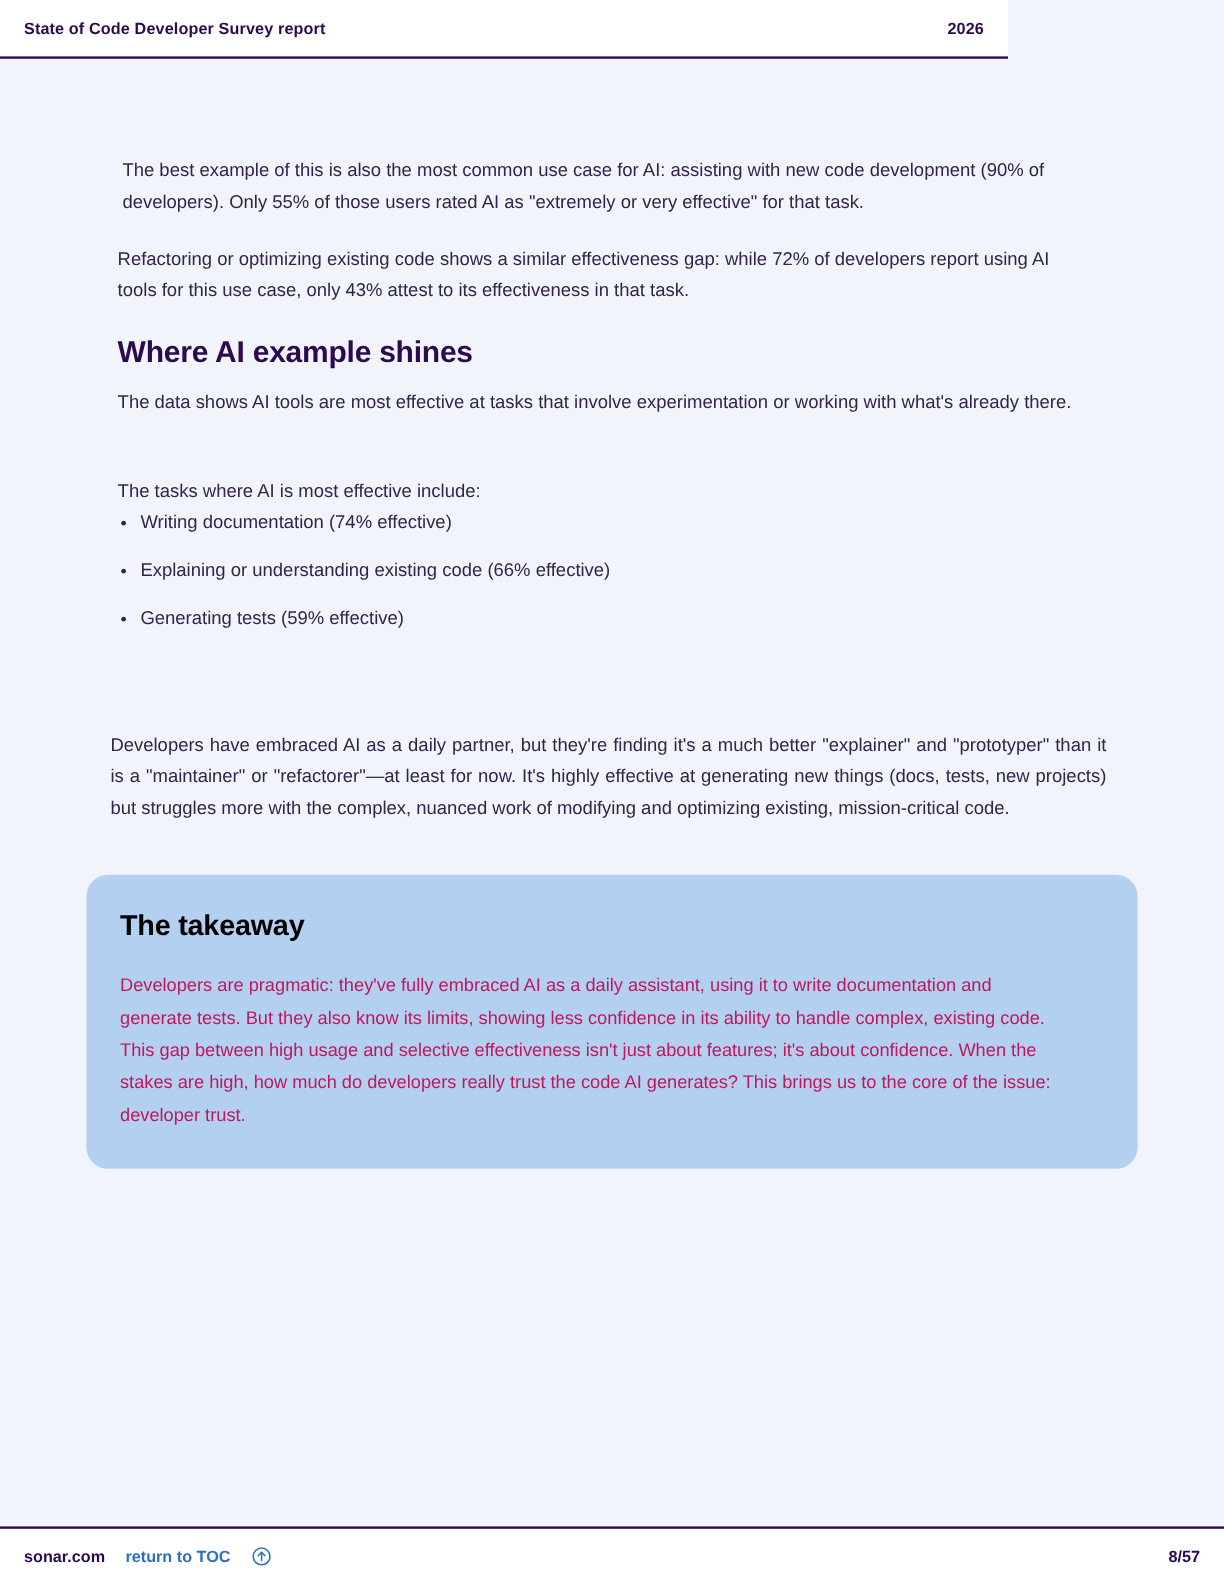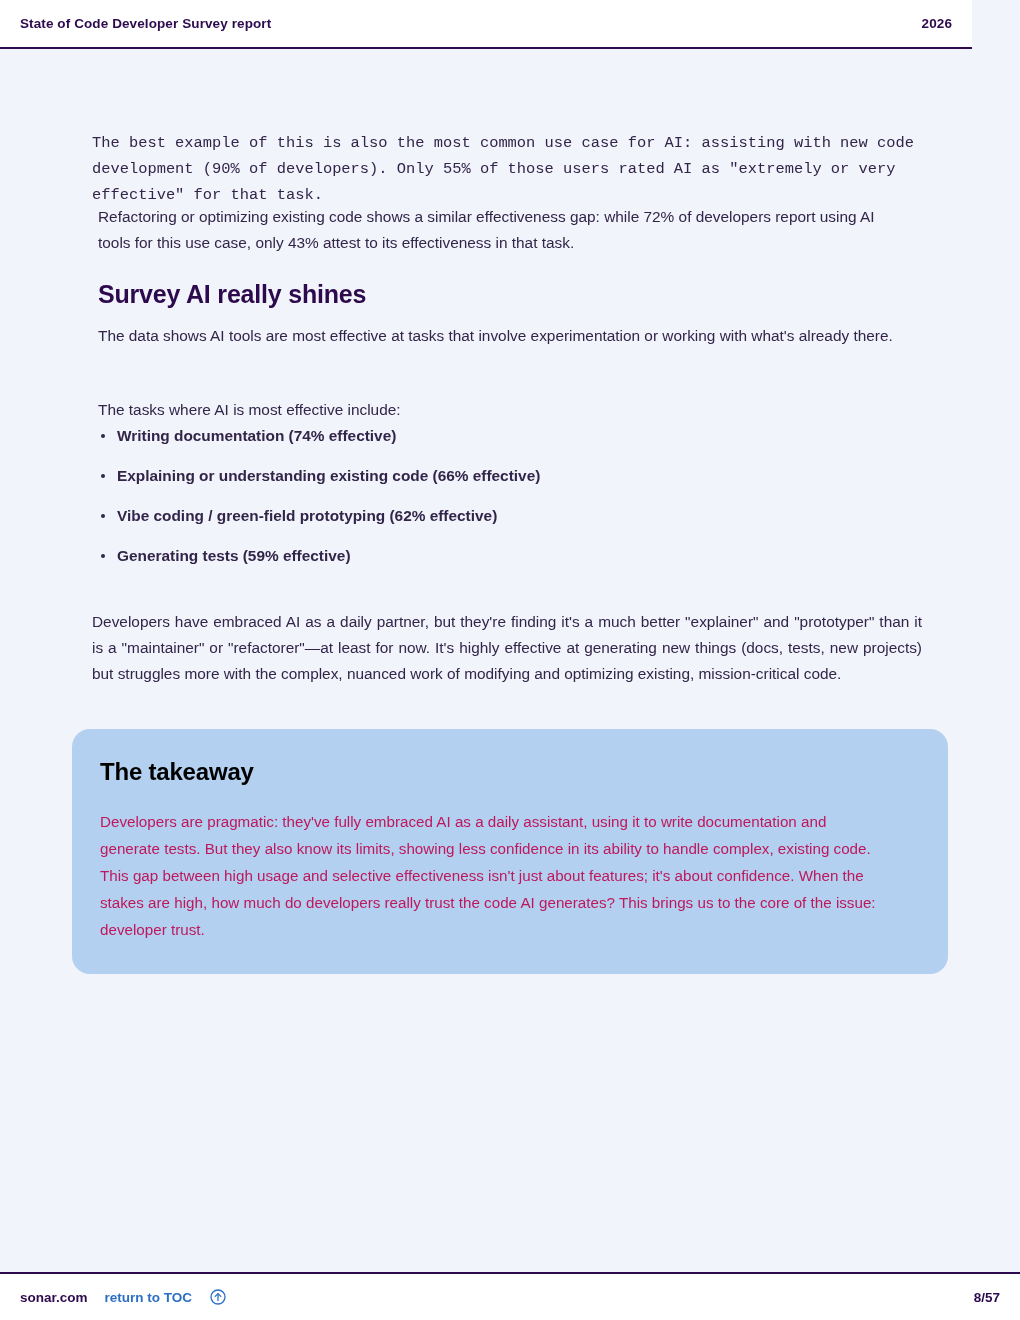--- a/index.html
+++ b/index.html
@@ -14,21 +14,21 @@
     color: #33254a;
     overflow: hidden;
     position: relative;
   }
 
   
   .page-header {
     position: absolute;
     top: 0;
     left: 0;
-    width: 972px;
+    width: 840px;
     height: 49px;
     background: #ffffff;
     border-bottom: 2px solid #2d0a4e;
     box-sizing: border-box;
     display: flex;
     align-items: center;
     justify-content: space-between;
     padding: 0 20px;
   }
   .page-header .hdr-title {
@@ -53,21 +53,21 @@
     bottom: 48px;
   }
 
   .para {
     position: absolute;
     font-size: 15.4px;
     line-height: 26px;
     color: #33254a;
   }
 
-  .para-1 { left: 92px; top: 66px;  width: 824px; font-family: Liberation Mono, monospace; }
+  .para-1 { left: 102px; top: 66px;  width: 824px; }
   .para-2 { left: 98px; top: 140px; width: 790px; }
 
   .section-heading {
     position: absolute;
     left: 98px;
     top: 210px;
     font-size: 25px;
     font-weight: bold;
     color: #2d0a4e;
     letter-spacing: -0.2px;
@@ -77,21 +77,20 @@
   .para-4 { left: 98px; top: 333px; width: 815px; }
 
   .bullet-list {
     position: absolute;
     left: 98px;
     top: 377px;
     width: 700px;
     margin: 0;
     padding: 0;
     list-style: none;
-    font-weight: bold;
   }
   .bullet-list li {
     position: relative;
     padding-left: 19px;
     font-size: 15.4px;
     line-height: 20px;
     color: #33254a;
     margin-bottom: 20px;
   }
   .bullet-list li::before {
@@ -191,30 +190,29 @@
   <span class="hdr-title">State of Code Developer Survey report</span>
   <span class="hdr-year">2026</span>
 </div>
 
 <div class="content">
 
   <p class="para para-1">The best example of this is also the most common use case for AI: assisting with new code development (90% of developers). Only 55% of those users rated AI as "extremely or very effective" for that task.</p>
 
   <p class="para para-2">Refactoring or optimizing existing code shows a similar effectiveness gap: while 72% of developers report using AI tools for this use case, only 43% attest to its effectiveness in that task.</p>
 
-  <h2 class="section-heading">Survey AI really shines</h2>
+  <h2 class="section-heading">Where AI example shines</h2>
 
   <p class="para para-4">The tasks where AI is most effective include:</p>
 
   <p class="para para-3">The data shows AI tools are most effective at tasks that involve experimentation or working with what's already there.</p>
 
   <ul class="bullet-list">
     <li>Writing documentation (74% effective)</li>
     <li>Explaining or understanding existing code (66% effective)</li>
-    <li>Vibe coding / green-field prototyping (62% effective)</li>
     <li>Generating tests (59% effective)</li>
   </ul>
 
   <p class="para para-5">Developers have embraced AI as a daily partner, but they're finding it's a much better "explainer" and "prototyper" than it is a "maintainer" or "refactorer"—at least for now. It's highly effective at generating new things (docs, tests, new projects) but struggles more with the complex, nuanced work of modifying and optimizing existing, mission-critical code.</p>
 
   <div class="takeaway">
     <div class="takeaway-title">The takeaway</div>
     <div class="takeaway-body">Developers are pragmatic: they've fully embraced AI as a daily assistant, using it to write documentation and generate tests. But they also know its limits, showing less confidence in its ability to handle complex, existing code. This gap between high usage and selective effectiveness isn't just about features; it's about confidence. When the stakes are high, how much do developers really trust the code AI generates? This brings us to the core of the issue: developer trust.</div>
   </div>
 

